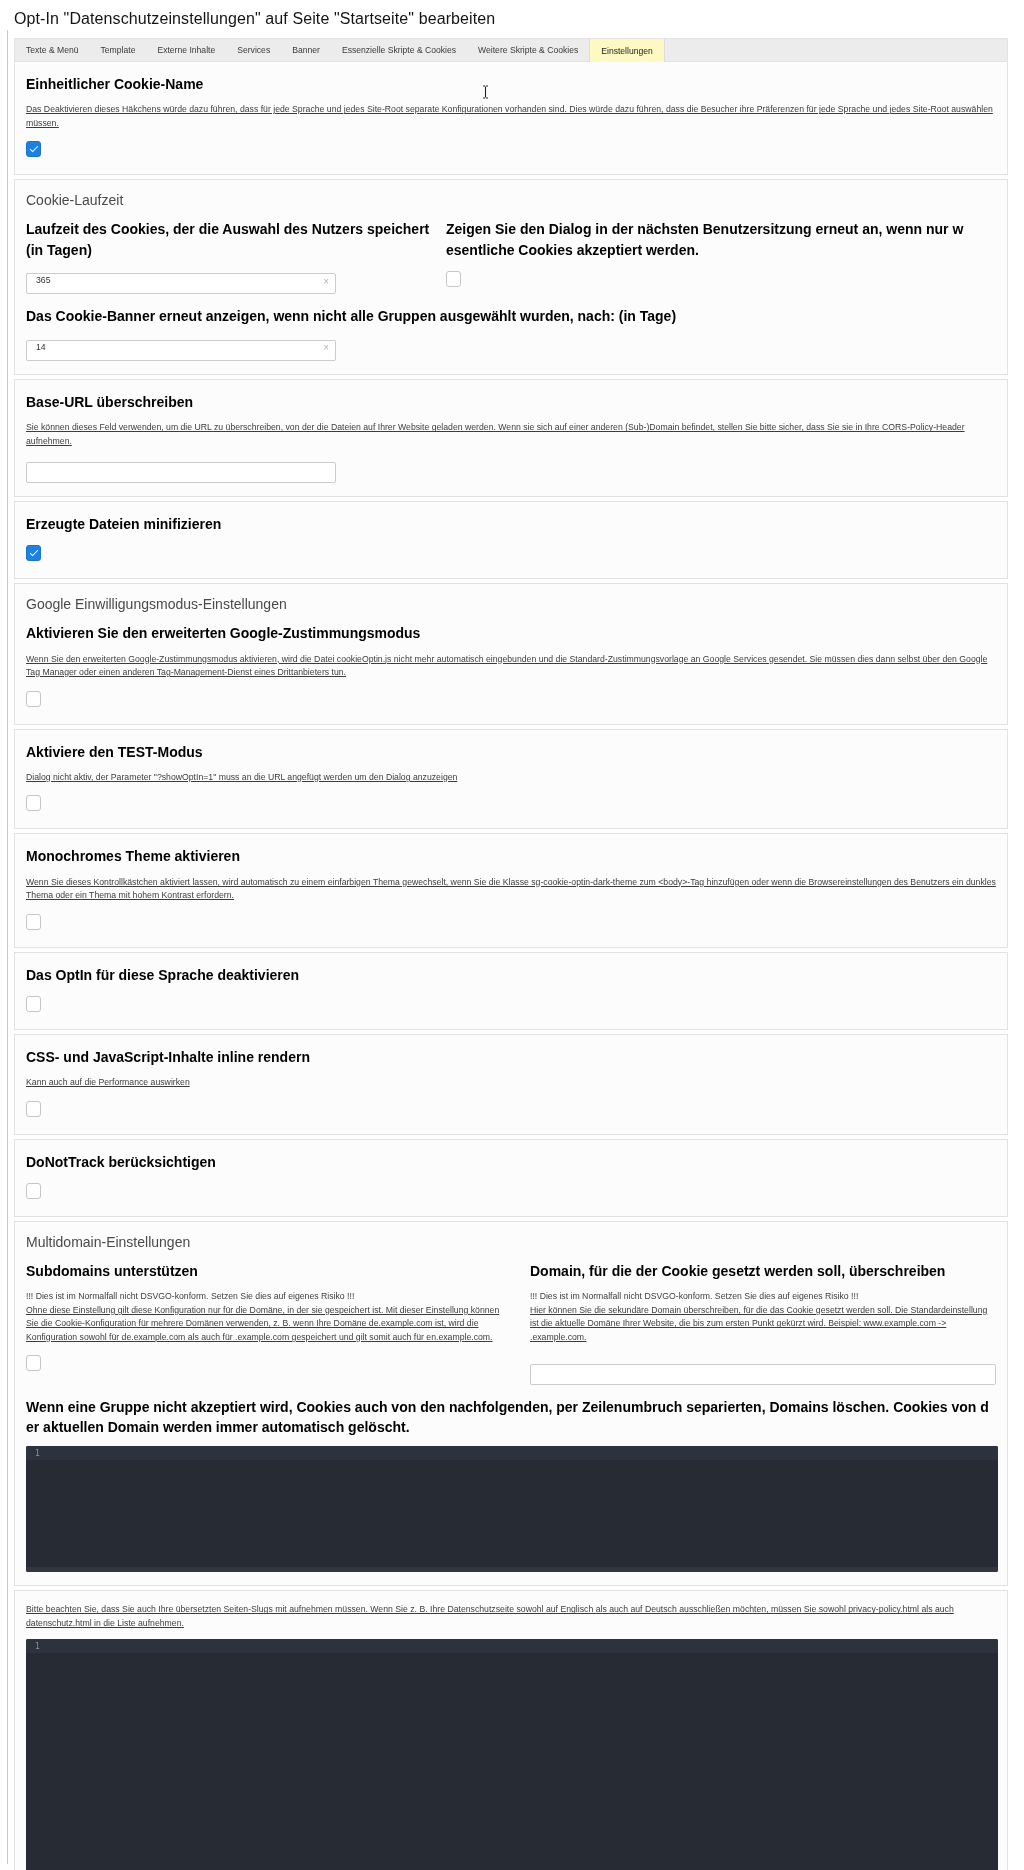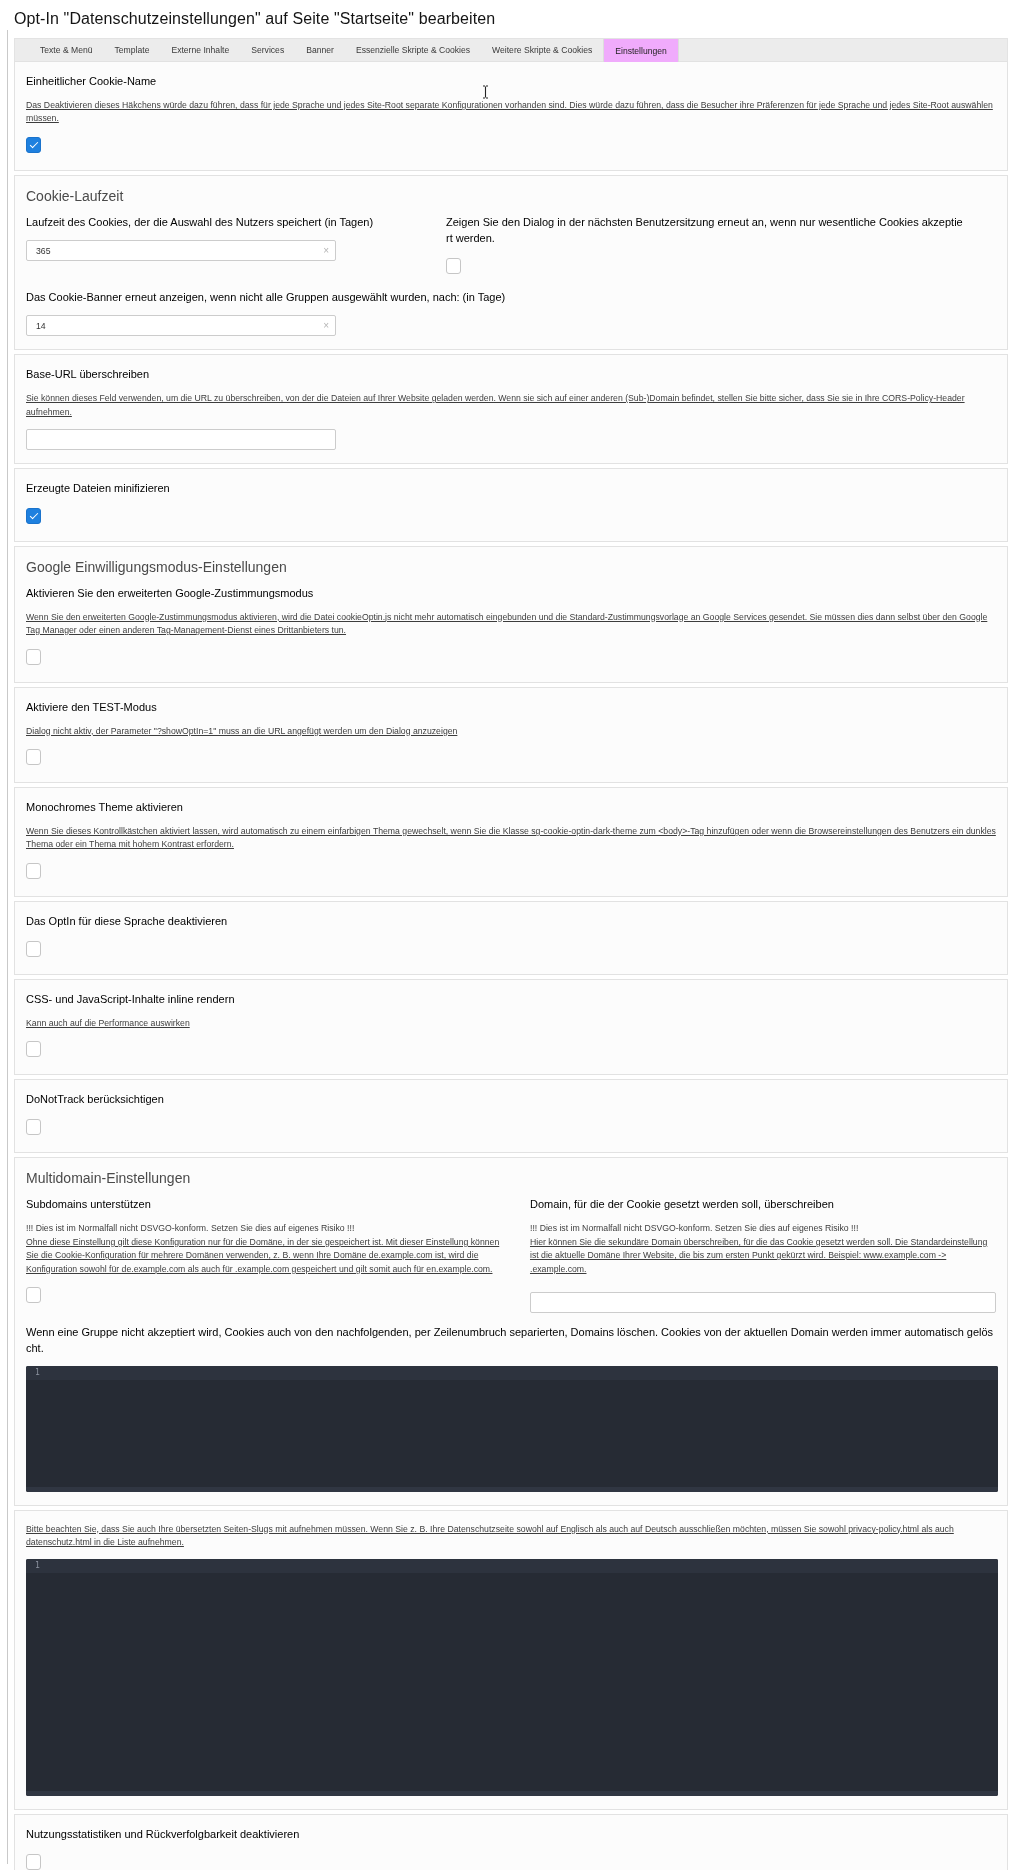--- a/index.html
+++ b/index.html
@@ -18,39 +18,39 @@
   }
   .page { padding: 8px 16px 0 14px; position: relative; }
   .page-title {
     font-size: 16px; font-weight: 500; color: #141414;
     letter-spacing: .1px; margin: 2px 0 10px 0;
   }
   
   .tabbar {
     display: flex; align-items: stretch;
     background: #ececec; border: 1px solid #e3e3e3; border-bottom: none;
-    height: 23px; width: 994px; padding-left: 14px;
+    height: 23px; width: 994px;
   }
   .tab {
     font-size: 8.6px; color: #3a3a3a; padding: 0 11px;
     display: flex; align-items: center; white-space: nowrap; cursor: default;
   }
   .tab.active {
-    background: #f0abfc; color: #222;
+    background: #fef9c3; color: #222;
     border-left: 1px solid #ddd; border-right: 1px solid #ddd;
     margin-bottom: -1px; position: relative; z-index: 2;
   }
   
   .sections { width: 994px; }
   .section {
     background: #fcfcfc; border: 1px solid #e2e2e2;
     padding: 12px 11px 13px 11px; margin-bottom: 4px;
   }
   .sec-heading { font-size: 14px; color: #4a4a4a; font-weight: 400; margin-bottom: 11px; }
-  .lbl { font-size: 11px; font-weight: 400; color: #000; margin-bottom: 9px; line-height: 1.45; }
+  .lbl { font-size: 14px; font-weight: 700; color: #000; margin-bottom: 9px; line-height: 1.45; }
   .lbl.break { word-break: break-all; }
   .desc { font-size: 8.7px; color: #3d3d3d; line-height: 13.5px; margin-bottom: 9px; text-decoration: underline; }
   .warn { font-size: 8.7px; color: #3d3d3d; line-height: 13.5px; }
   
   .cb {
     display: inline-block; width: 15px; height: 16px;
     background: #fff; border: 1px solid #c6c6c6; border-radius: 3px;
     position: relative; margin-top: 2px; cursor: pointer;
   }
   .cb.checked { background: #1e80df; border-color: #1a73cc; }
@@ -59,21 +59,21 @@
     width: 8px; height: 4px;
     border-left: 1.6px solid #fff; border-bottom: 1.6px solid #fff;
     transform: rotate(-45deg);
   }
   
   .input-wrap { position: relative; width: 310px; }
   .input-wrap.wide { width: 100%; }
   .ti {
     width: 100%; height: 21px; border: 1px solid #cccccc; border-radius: 2px;
     background: #fff; font-family: "Liberation Sans", sans-serif;
-    font-size: 8.7px; color: #333; padding: 0 18px 0 9px; outline: none;
+    font-size: 8.7px; color: #333; padding: 0 18px 8px 9px; outline: none;
   }
   .clear {
     position: absolute; right: 7px; top: 50%; transform: translateY(-52%);
     font-size: 10px; color: #b5b5b5; cursor: pointer; line-height: 1;
   }
   
   .row { display: flex; }
   .col-l { width: 420px; }
   .col-r { width: 520px; margin-left: 0; }
   .md-col-l { width: 480px; margin-right: 25px; }

